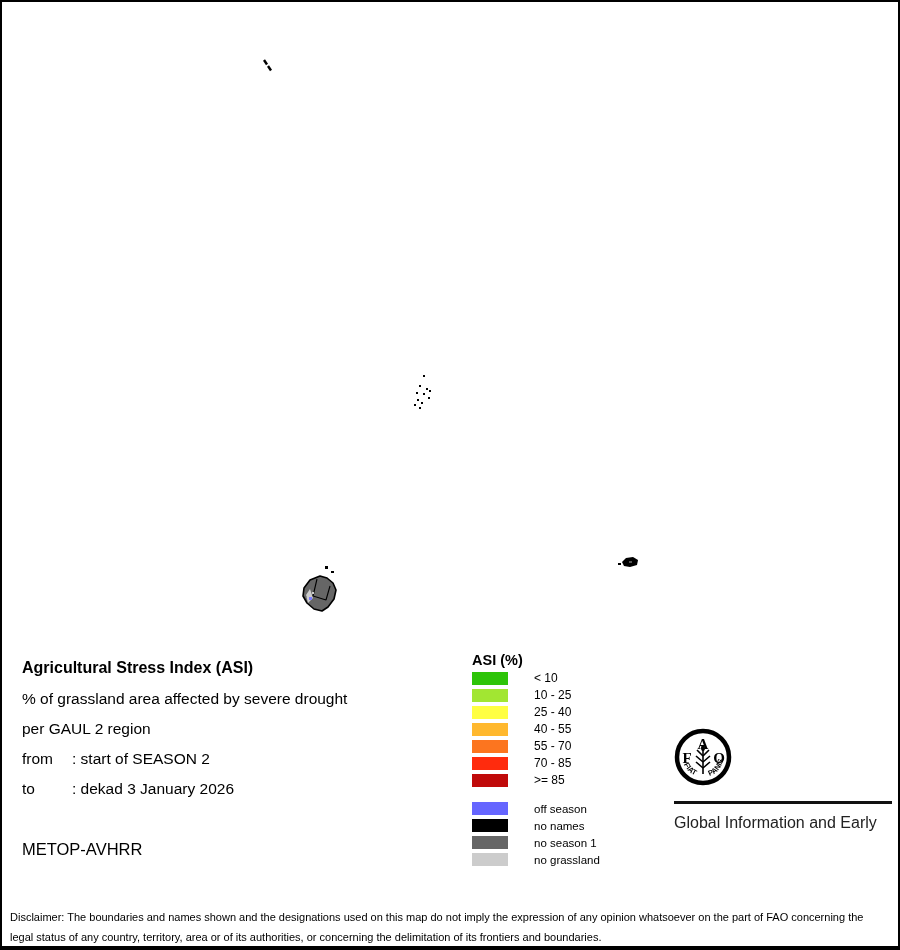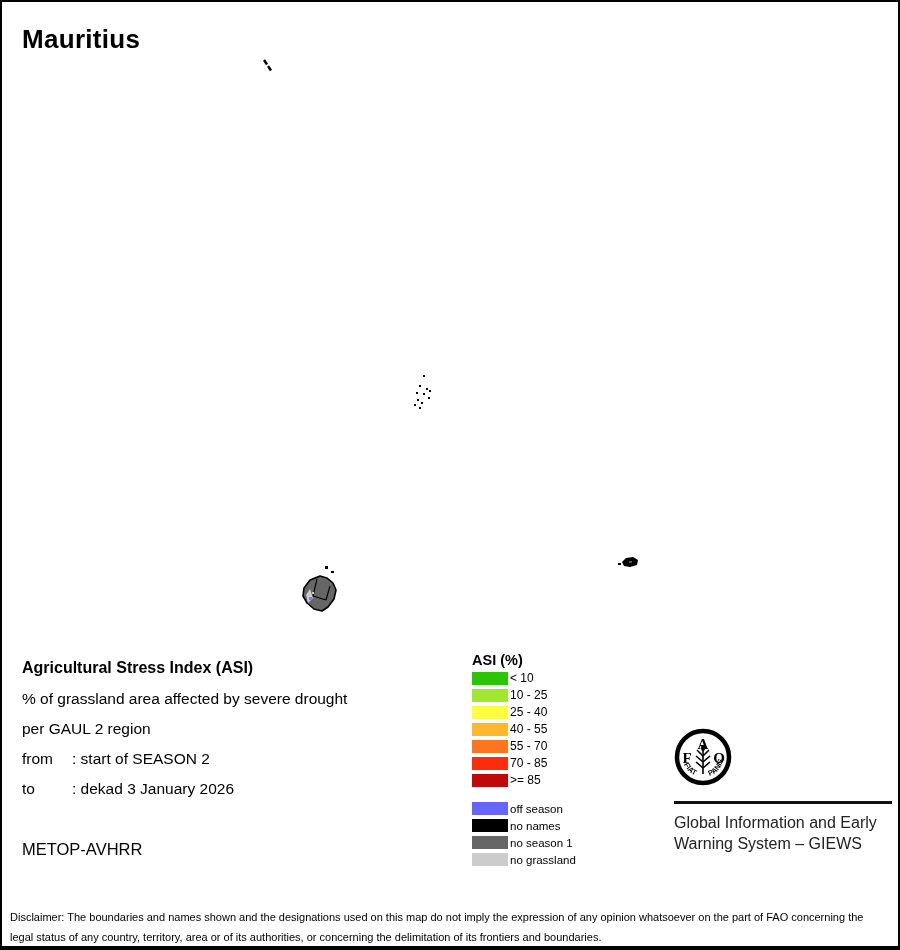--- a/index.html
+++ b/index.html
@@ -25,21 +25,21 @@
   .info-heading{font-weight:bold;font-size:16px;}
   .dekad-label{display:inline-block;width:50px;}
 
   
   .asi-heading{
     position:absolute;left:470px;top:650px;
     font-weight:bold;font-size:14.5px;
   }
   .legend-row{position:absolute;left:470px;display:flex;align-items:center;}
   .legend-swatch{width:36px;height:13px;flex:0 0 36px;}
-  .legend-label{margin-left:2px;font-size:12px;white-space:nowrap;}
+  .legend-label{margin-left:26px;font-size:12px;white-space:nowrap;}
   .legend-label.small{font-size:11.5px;}
 
   
   .fao-logo{position:absolute;left:672px;top:726px;}
   .fao-org{
     position:absolute;left:740px;top:733px;
     font-size:17px;font-weight:bold;line-height:20px;color:#111;
   }
   .fao-divider{position:absolute;left:672px;top:799px;width:218px;height:3px;background:#111;}
   .fao-giews{
@@ -88,21 +88,20 @@
       <rect x="325" y="566" width="3" height="3" fill="#000"></rect>
       <rect x="331" y="571" width="3" height="2" fill="#000"></rect>
       <polygon points="320,576 327,578 333,583 336,590 334,599 328,607 322,611 314,609 307,603 303,596 304,588 310,580" fill="#666666" stroke="#000" stroke-width="1.6" stroke-linejoin="round"></polygon>
       <path d="M317,579 L313,596 L326,600 M326,600 L330,586 M313,596 L306,596" stroke="#000" stroke-width="1.1" fill="none"></path>
       <polygon points="306,595 310,589 313,598 308,603" fill="#CCCCCC"></polygon>
       <rect x="309" y="597" width="3" height="3" fill="#7A7AFF"></rect>
       <rect x="312" y="592" width="2" height="2" fill="#CCCCCC"></rect>
     </g>
   </svg>
 
-  <div class="map-title">Mauritius</div>
 
   <div class="info-line info-heading" style="top:657px">Agricultural Stress Index (ASI)</div>
   <div class="info-line" style="top:688px">% of grassland area affected by severe drought</div>
   <div class="info-line" style="top:718px">per GAUL 2 region</div>
   <div class="info-line" style="top:748px"><span class="dekad-label">from</span><span>: start of SEASON 2</span></div>
   <div class="info-line" style="top:778px"><span class="dekad-label">to</span><span>: dekad 3 January 2026</span></div>
   <div class="info-line" style="top:838px;font-size:16.5px">METOP-AVHRR</div>
 
   <div class="asi-heading">ASI (%)</div>
 
@@ -169,18 +168,17 @@
       <textPath href="#fao-motto-arc" startOffset="6%">FIAT</textPath>
       <textPath href="#fao-motto-arc" startOffset="62%">PANIS</textPath>
     </text>
   </svg>
 
 
   <div class="fao-divider"></div>
 
   <div class="fao-giews">
     <div>Global Information and Early</div>
-    <div>Warning System – GIEWS</div>
   </div>
 
   <div class="disclaimer">Disclaimer: The boundaries and names shown and the designations used on this map do not imply the expression of any opinion whatsoever on the part of FAO concerning the legal status of any country, territory, area or of its authorities, or concerning the delimitation of its frontiers and boundaries.</div>
 
 </div>
 
 </body></html>

